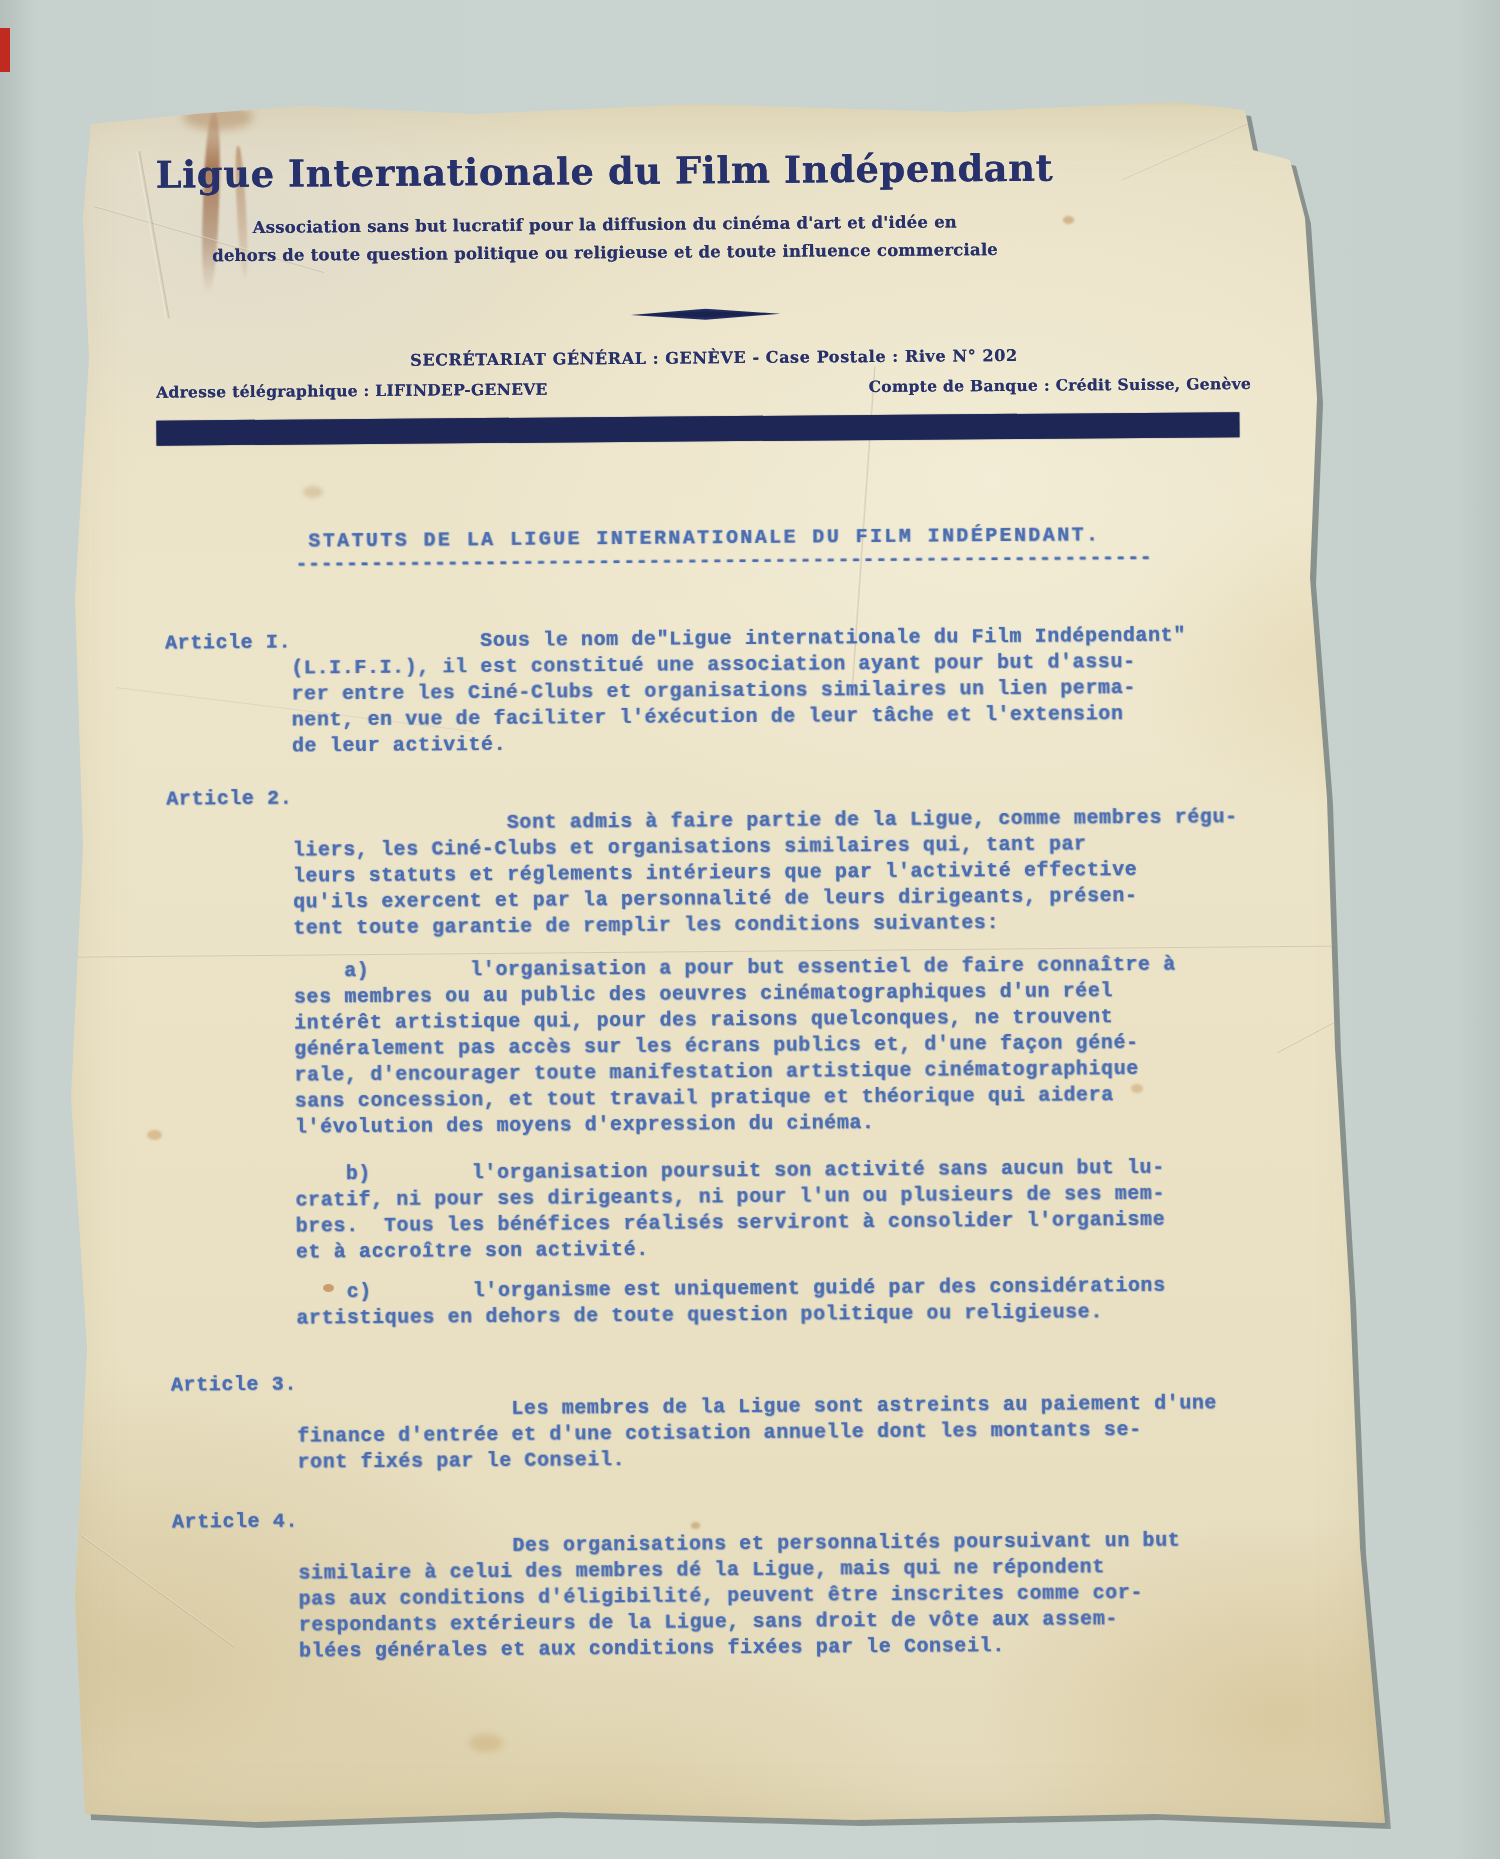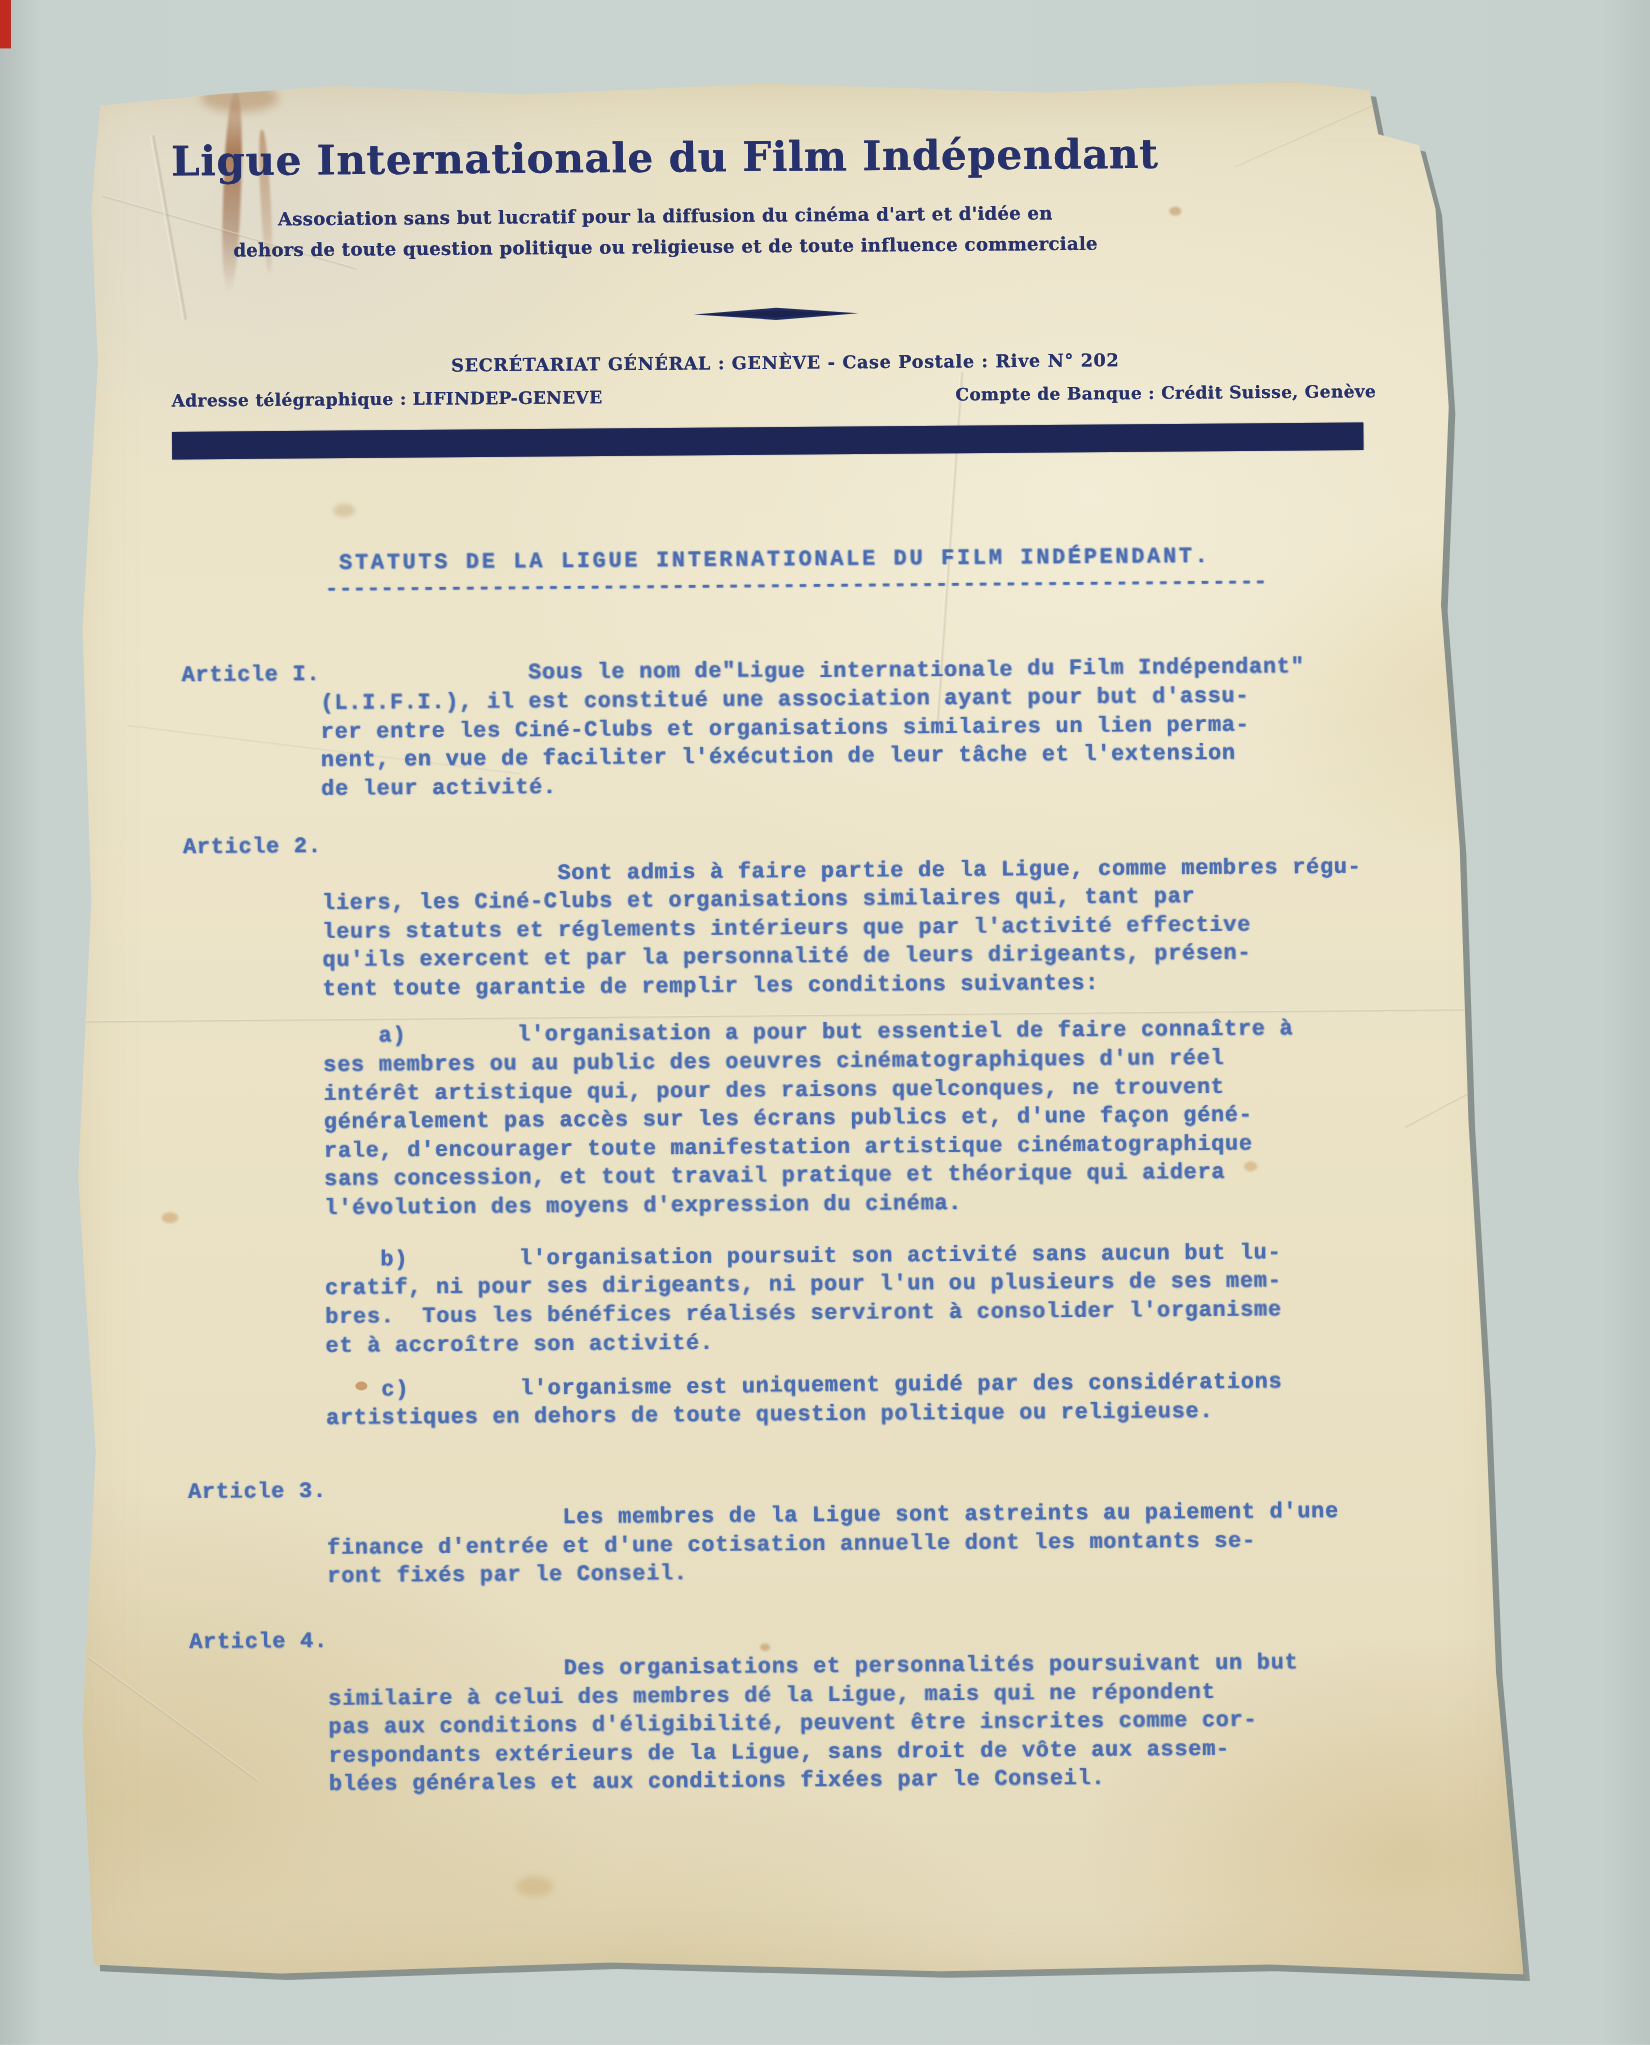--- a/index.html
+++ b/index.html
@@ -1,21 +1,21 @@
 <!DOCTYPE html>
 <html><head>
 <meta charset="utf-8">
 <style>
   html,body{margin:0;padding:0;}
   body{
     width:1500px;height:1859px;overflow:hidden;
     font-family:"Liberation Sans", sans-serif;
     background:linear-gradient(90deg,#b4bfbb,#c7d1cd 2.5%,#c9d3cf 50%,#c6d0cc 97%,#bac5c1);
   }
-  .scan{position:relative;width:1500px;height:1456px;}
+  .scan{position:relative;width:1500px;height:1456px;margin-top:28px;}
 
   
   .paper-clip{
     clip-path:polygon(36px 26px,140px 16px,250px 8px,420px 16px,640px 6px,900px 14px,1120px 4px,
       1190px 12px,1198px 52px,1235px 62px,1250px 120px,1262px 300px,1255px 480px,1272px 700px,
       1280px 950px,1295px 1200px,1305px 1450px,1330px 1725px,1100px 1716px,800px 1722px,
       500px 1714px,200px 1724px,30px 1716px,20px 1500px,32px 1250px,16px 1000px,28px 750px,
       20px 500px,34px 260px,28px 120px);
   }
   .paper-shadow{

